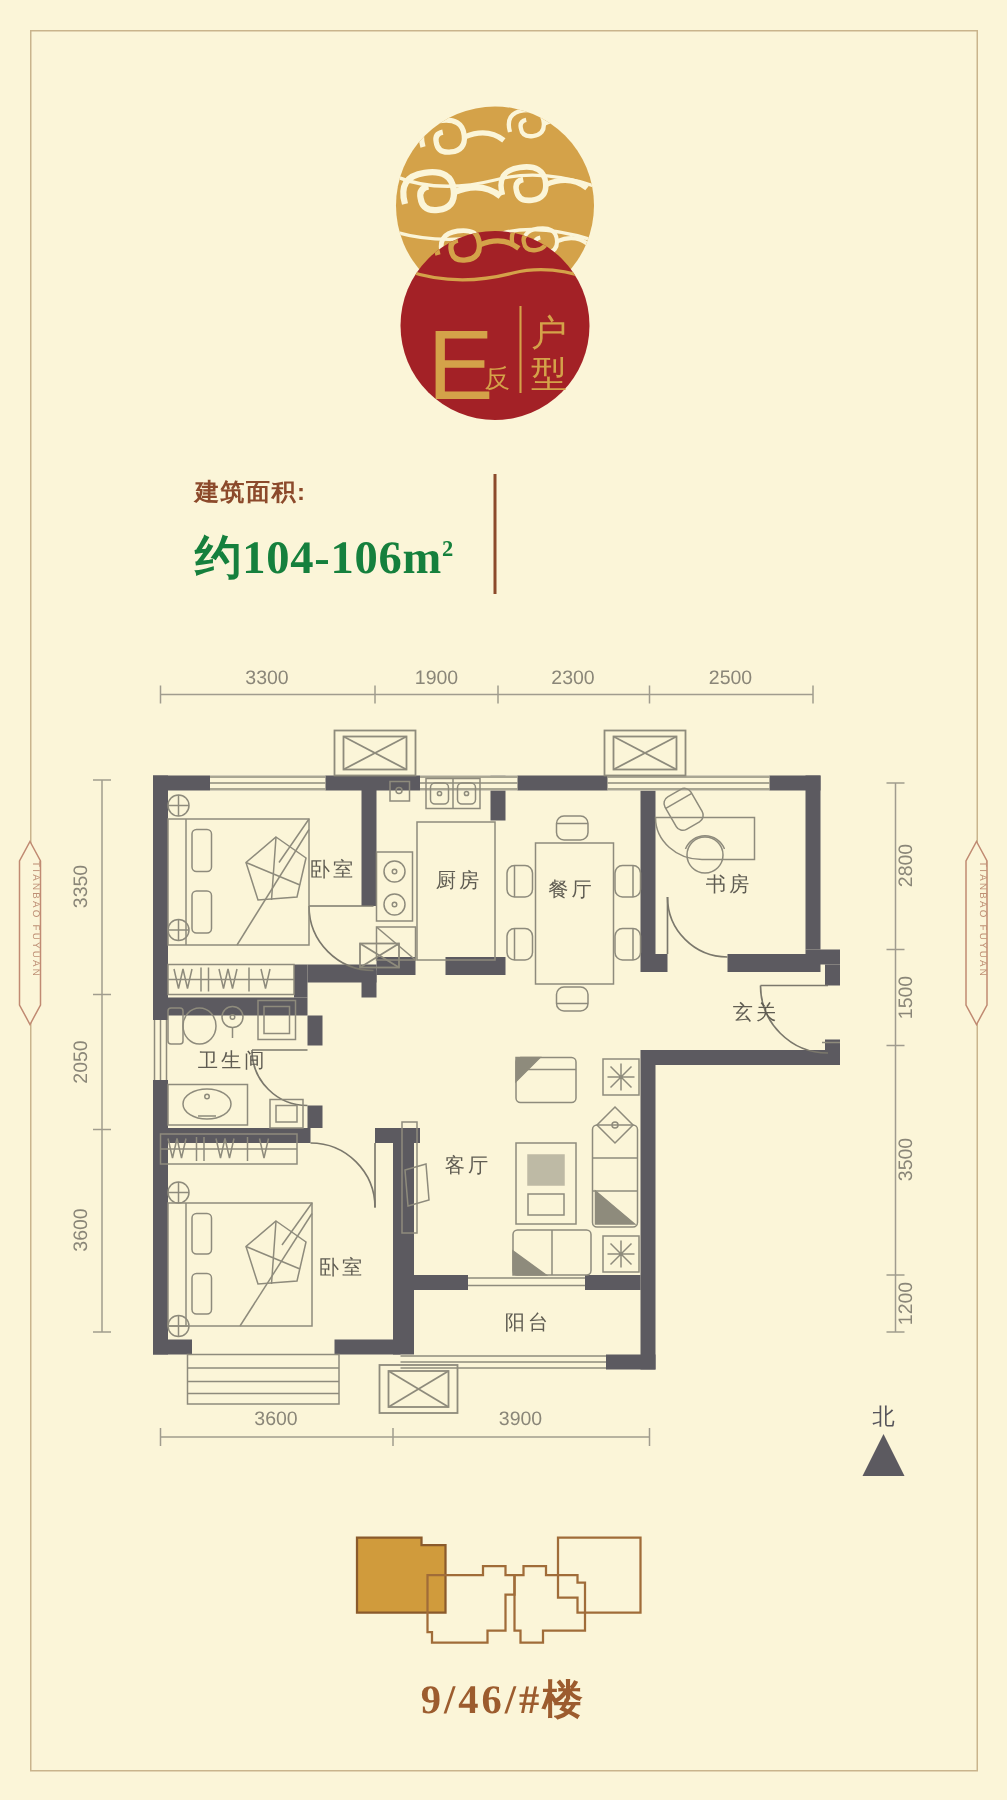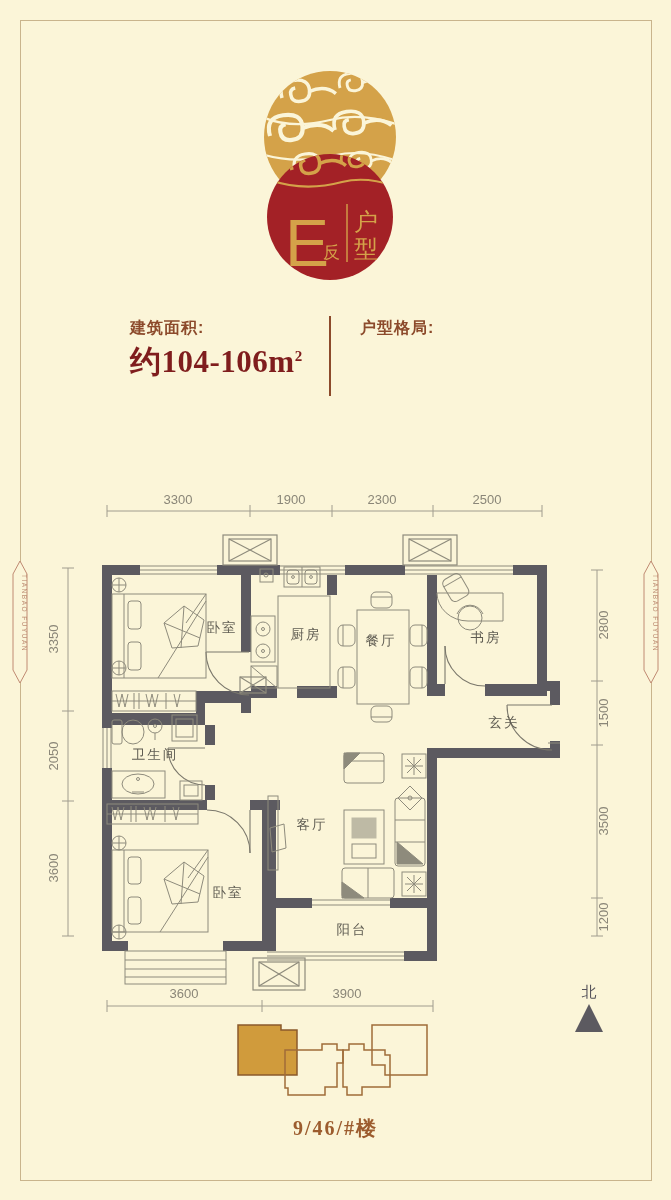--- a/index.html
+++ b/index.html
@@ -10,27 +10,27 @@
   .capsule{position:absolute;width:22px;height:124px;}
   .capsule.left{left:9px;top:560px;}
   .capsule.right{left:640px;top:560px;}
   .logo{position:absolute;left:230px;top:58px;width:200px;height:235px;}
   .info{position:absolute;left:0;top:312px;width:671px;height:95px;color:#8C4A2B;}
   .info .block{position:absolute;top:6px;}
   .info .block.a{left:130px;}
   .info .block.b{left:360px;}
   .info .lbl{font-size:16px;font-weight:bold;letter-spacing:1px;}
   .info .val{font-family:"Liberation Serif",serif;font-weight:bold;font-size:31px;
-             margin-top:2px;color:#7f1d1d;letter-spacing:0.5px;}
+             margin-top:12px;color:#15803d;letter-spacing:0.5px;}
   .info .val sup{font-size:15px;}
   .info .divider{position:absolute;left:329px;top:4px;width:2px;height:80px;background:#8C4A2B;}
-  .planwrap{position:absolute;left:0;top:440px;width:546px;height:575px;margin-top:48px;}
+  .planwrap{position:absolute;left:0;top:440px;width:546px;height:575px;}
   .sitewrap{position:absolute;left:0;top:1012px;width:671px;height:100px;}
   .footer{position:absolute;left:0;top:1115px;width:671px;text-align:center;
-          font-family:"Liberation Serif",serif;font-weight:bold;font-size:20px;
+          font-family:"Liberation Serif",serif;font-weight:bold;font-size:27px;
           color:#9C5C2E;letter-spacing:2px;}
   svg text{font-family:"Liberation Sans",sans-serif;}
   .dimtxt{font-size:13px;fill:#8A8678;}
   .roomtxt{font-size:13.5px;fill:#5F5C52;letter-spacing:2px;}
   .captxt{font-size:6.5px;fill:#BE8F74;letter-spacing:1.5px;}
 </style>
 </head>
 <body>
 
 <div class="page">
@@ -90,21 +90,20 @@
     </svg>
   </div>
 
   <div class="info">
     <div class="block a">
       <div class="lbl">建筑面积:</div>
       <div class="val"><span>约104-106m</span><sup>2</sup></div>
     </div>
     <div class="divider"></div>
     <div class="block b">
-      <div class="lbl">户型格局:</div>
     </div>
   </div>
 
   <div class="planwrap">
   <svg width="671" height="575" viewBox="0 440 671 575">
 
     <g stroke="#A09C8E" stroke-width="1">
       <line x1="107" y1="463" x2="542" y2="463"></line>
       <g>
         <line x1="107" y1="457" x2="107" y2="469"></line>

